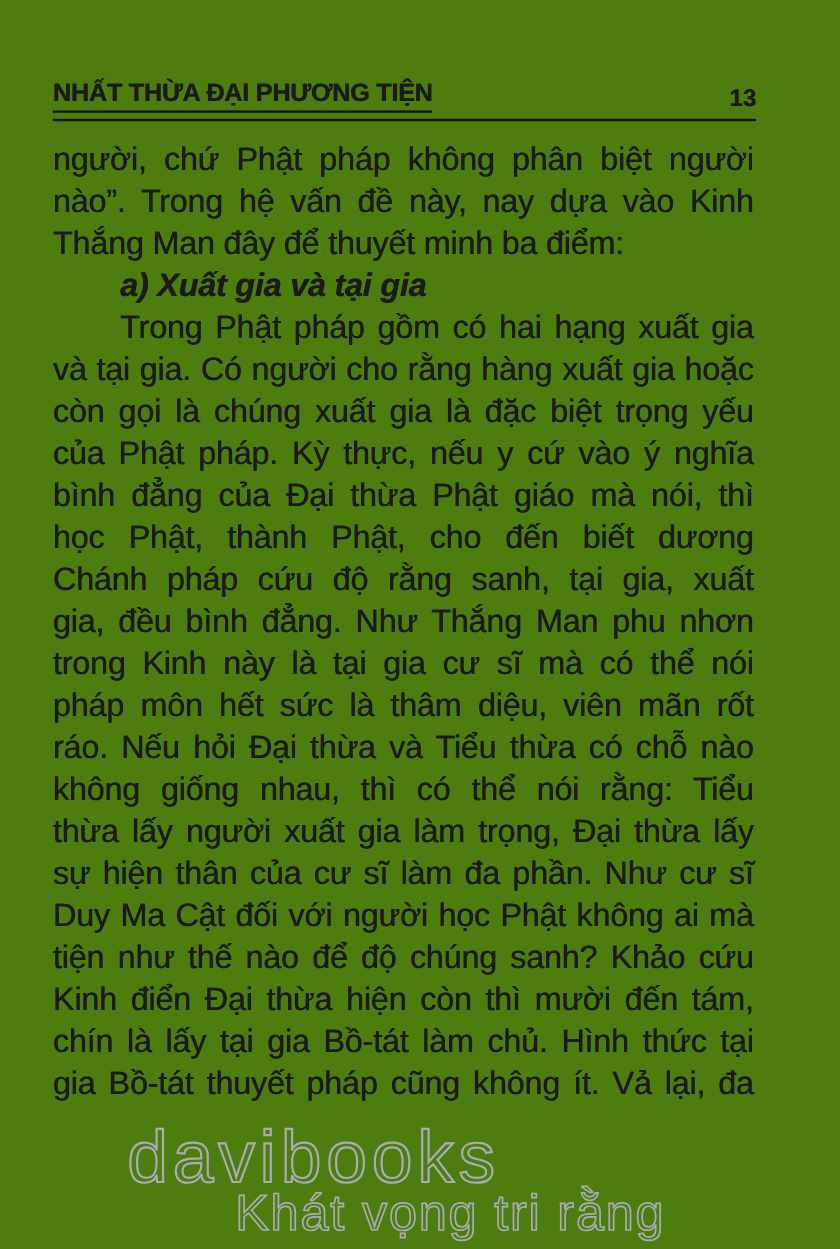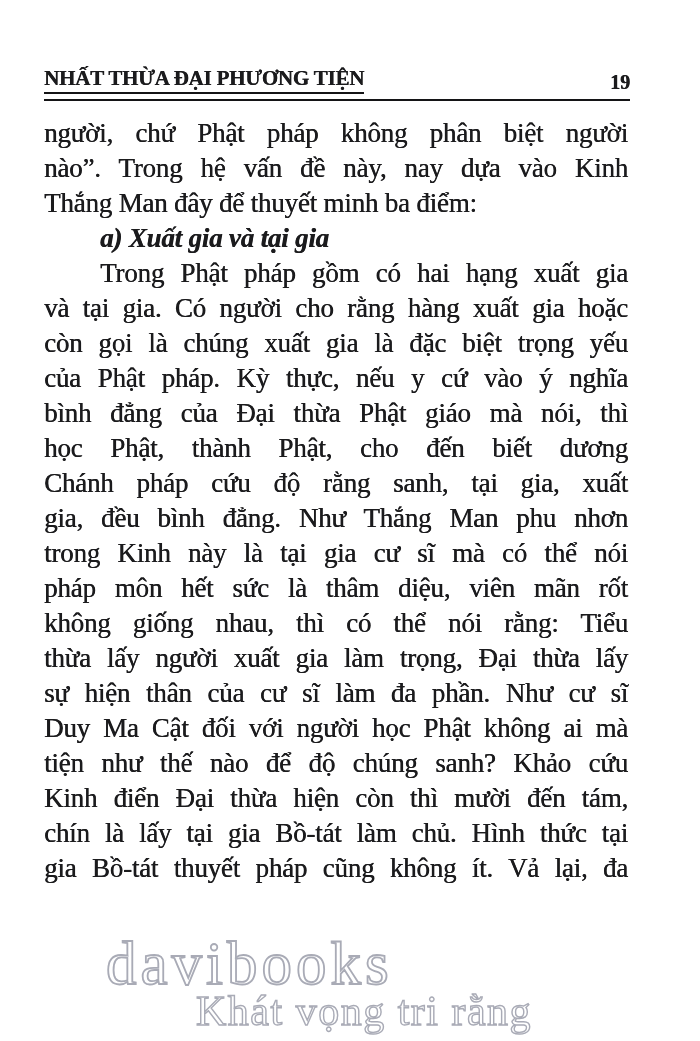--- a/index.html
+++ b/index.html
@@ -1,20 +1,20 @@
 <!DOCTYPE html>
 <html><head>
 <meta charset="utf-8">
 <style>
   html,body{margin:0;padding:0;background:#e8e8e8;}
   .page{
     position:relative;
     width:700px;height:1041px;
-    background:#ffffff;
-    font-family:Liberation Serif, serif;
+    background:#4d7c0f;
+    font-family:Liberation Sans, sans-serif;
     color:#1b1b1d;
     overflow:hidden;
     margin:0 auto;
   }
   
   .header{
     position:absolute;left:44px;right:70px;top:66px;
     display:flex;justify-content:space-between;align-items:flex-end;
     font-weight:bold;font-size:21px;line-height:24px;
     padding-bottom:5px;
@@ -72,21 +72,21 @@
     -webkit-text-stroke:1.4px #a9abb6;
   }
 </style>
 </head>
 <body>
 
 <div class="page">
 
   <div class="header">
     <span class="header-title">NHẤT THỪA ĐẠI PHƯƠNG TIỆN</span>
-    <span class="page-number">19</span>
+    <span class="page-number">13</span>
   </div>
 
   <div class="watermark">
     <span class="wm-brand">davibooks</span>
     <span class="wm-tagline">Khát vọng tri rằng</span>
   </div>
 
   <div class="body-text">
     <div class="line">người, chứ Phật pháp không phân biệt người</div>
     <div class="line">nào”. Trong hệ vấn đề này, nay dựa vào Kinh</div>
@@ -95,20 +95,21 @@
     <div class="line indent">Trong Phật pháp gồm có hai hạng xuất gia</div>
     <div class="line">và tại gia. Có người cho rằng hàng xuất gia hoặc</div>
     <div class="line">còn gọi là chúng xuất gia là đặc biệt trọng yếu</div>
     <div class="line">của Phật pháp. Kỳ thực, nếu y cứ vào ý nghĩa</div>
     <div class="line">bình đẳng của Đại thừa Phật giáo mà nói, thì</div>
     <div class="line">học Phật, thành Phật, cho đến biết dương</div>
     <div class="line">Chánh pháp cứu độ rằng sanh, tại gia, xuất</div>
     <div class="line">gia, đều bình đẳng. Như Thắng Man phu nhơn</div>
     <div class="line">trong Kinh này là tại gia cư sĩ mà có thể nói</div>
     <div class="line">pháp môn hết sức là thâm diệu, viên mãn rốt</div>
+    <div class="line">ráo. Nếu hỏi Đại thừa và Tiểu thừa có chỗ nào</div>
     <div class="line">không giống nhau, thì có thể nói rằng: Tiểu</div>
     <div class="line">thừa lấy người xuất gia làm trọng, Đại thừa lấy</div>
     <div class="line">sự hiện thân của cư sĩ làm đa phần. Như cư sĩ</div>
     <div class="line">Duy Ma Cật đối với người học Phật không ai mà</div>
     <div class="line">tiện như thế nào để độ chúng sanh? Khảo cứu</div>
     <div class="line">Kinh điển Đại thừa hiện còn thì mười đến tám,</div>
     <div class="line">chín là lấy tại gia Bồ-tát làm chủ. Hình thức tại</div>
     <div class="line">gia Bồ-tát thuyết pháp cũng không ít. Vả lại, đa</div>
   </div>
 

